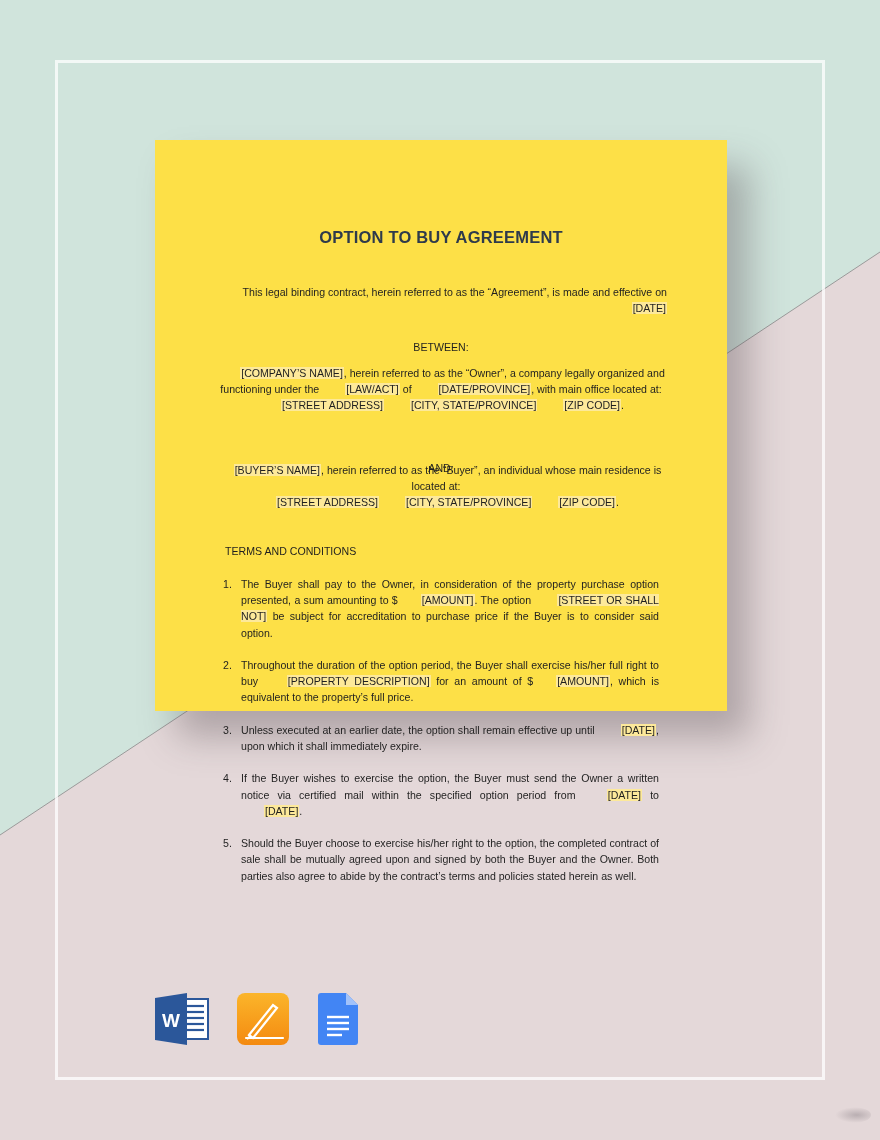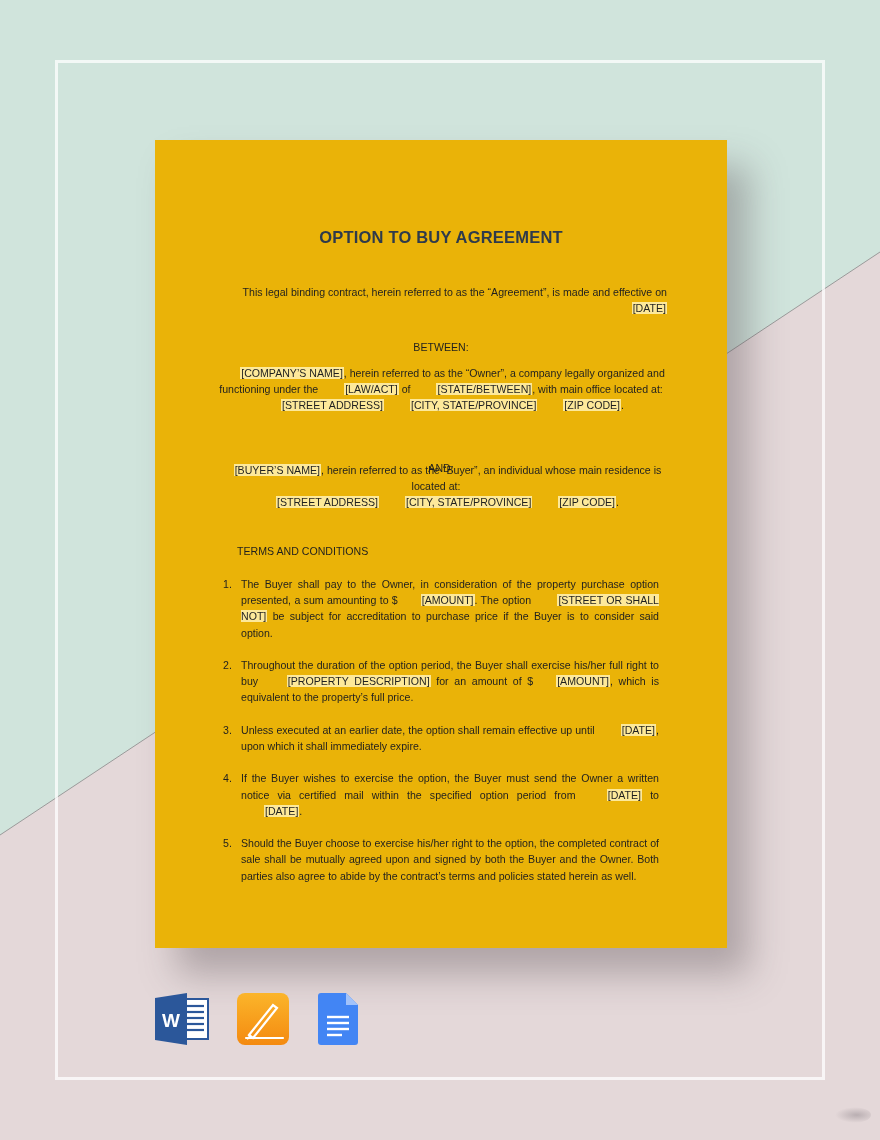--- a/index.html
+++ b/index.html
@@ -17,43 +17,43 @@
     .bg-line {
       position: absolute; left: 0; top: 0; width: 880px; height: 1140px;
     }
     .frame {
       position: absolute;
       left: 55px; top: 60px; width: 770px; height: 1020px;
       border: 3px solid rgba(255,255,255,0.75);
     }
     .page {
       position: absolute;
-      left: 155px; top: 140px; width: 572px; height: 808px;
-      background: #eab308;
+      left: 155px; top: 140px; width: 572px; height: 571px;
+      background: #fde047;
       box-shadow: 22px 26px 34px rgba(90,80,85,0.38);
     }
     .doc-title {
       position: absolute; left: 0; right: 0; top: 88px;
       text-align: center;
       font-size: 16.5px; font-weight: bold;
       color: #2e3a4b;
       letter-spacing: 0.2px;
     }
     .doc-text {
       font-size: 10.6px; line-height: 16.2px; color: #1f1f1f;
     }
     .center { position: absolute; left: 60px; right: 60px; text-align: center; }
     .hl { background: #fde99a; padding: 0 1px; margin-left: 23px; }
     .intro { top: 144px; text-align: right; }
     .between { top: 192px; margin-top: 7px; }
     .owner { top: 225px; left: 55px; right: 55px; }
     .and { top: 290px; margin-top: 30px; }
     .buyer { top: 322px; left: 45px; right: 55px; }
     .terms-heading {
-      position: absolute; left: 70px; top: 403px; margin-left: 12px;
+      position: absolute; left: 70px; top: 403px;
     }
     .terms-list {
       position: absolute; left: 68px; right: 68px; top: 436px;
       list-style: none;
     }
     .terms-list li {
       position: relative;
       padding-left: 18px;
       text-align: justify;
       margin-bottom: 16.2px;
@@ -84,21 +84,21 @@
   <div class="doc-title">OPTION TO BUY AGREEMENT</div>
 
   <div class="doc-text center intro">
     <span>This legal binding contract, herein referred to as the “Agreement”, is made and effective on</span><br>
     <span class="hl">[DATE]</span>
   </div>
 
   <div class="doc-text center between">BETWEEN:</div>
 
   <div class="doc-text center owner">
-    <span class="hl">[COMPANY’S NAME]</span><span>, herein referred to as the “Owner”, a company legally organized and functioning under the </span><span class="hl">[LAW/ACT]</span><span> of </span><span class="hl">[STATE/BETWEEN]</span><span>, with main office located at:</span><br>
+    <span class="hl">[COMPANY’S NAME]</span><span>, herein referred to as the “Owner”, a company legally organized and functioning under the </span><span class="hl">[LAW/ACT]</span><span> of </span><span class="hl">[DATE/PROVINCE]</span><span>, with main office located at:</span><br>
     <span class="hl">[STREET ADDRESS]</span> <span class="hl">[CITY, STATE/PROVINCE]</span> <span class="hl">[ZIP CODE]</span><span>.</span>
   </div>
 
   <div class="doc-text center and">AND:</div>
 
   <div class="doc-text center buyer">
     <span class="hl">[BUYER’S NAME]</span><span>, herein referred to as the “Buyer”, an individual whose main residence is located at:</span><br>
     <span class="hl">[STREET ADDRESS]</span> <span class="hl">[CITY, STATE/PROVINCE]</span> <span class="hl">[ZIP CODE]</span><span>.</span>
   </div>
 

